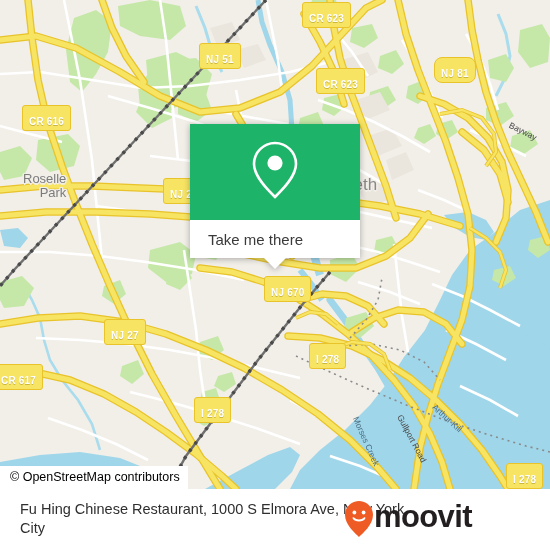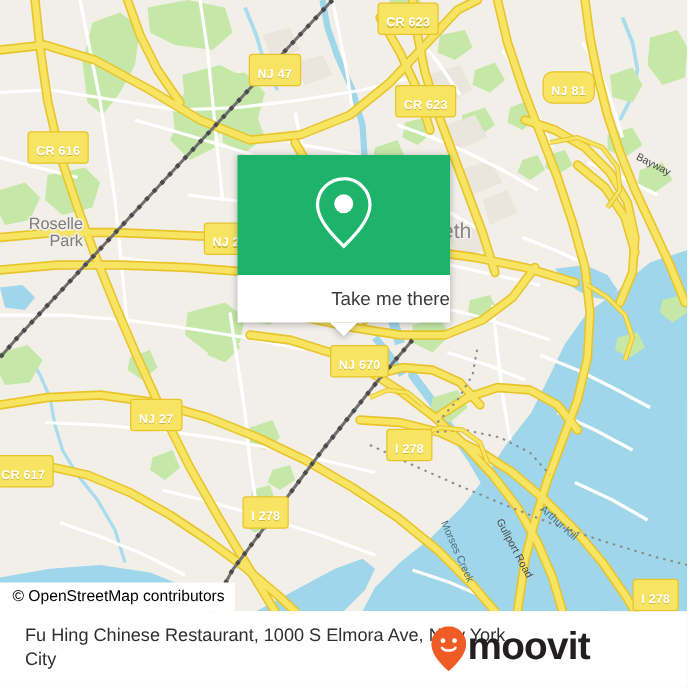--- a/index.html
+++ b/index.html
@@ -96,21 +96,22 @@
     background: #1db368;
     display: flex;
     align-items: center;
     justify-content: center;
   }
   #popup-body {
     height: 38px;
     background: #ffffff;
     display: flex;
     align-items: center;
-    justify-content: flex-end;
+    justify-content: flex-start;
+    padding-left: 18px;
   }
   #popup-label {
     color: #3a3a3a;
     font-size: 15px;
   }
   #popup-tail {
     position: absolute;
     left: 50%;
     top: 134px;
     margin-left: -11px;
@@ -352,21 +353,21 @@
           <path d="M296 318 L310 312 L326 314 L338 324"></path>
         </g>
       </g>
     </svg>
 
     <div class="place" style="left:23px; top:172px;">Roselle
 Park</div>
     <div class="place big" style="left:344px; top:178px;">beth</div>
 
     <div class="shield" style="left:302px; top:2px;">CR 623</div>
-    <div class="shield" style="left:199px; top:43px;">NJ 47</div>
+    <div class="shield" style="left:199px; top:43px;">NJ 51</div>
     <div class="shield" style="left:316px; top:68px;">CR 623</div>
     <div class="shield" style="left:434px; top:57px;border-radius:8px;">NJ 81</div>
     <div class="shield" style="left:22px;  top:105px;">CR 616</div>
     <div class="shield" style="left:163px; top:178px;">NJ 2</div>
     <div class="shield" style="left:264px; top:276px;">NJ 670</div>
     <div class="shield" style="left:104px; top:319px;">NJ 27</div>
     <div class="shield" style="left:309px; top:343px;">I 278</div>
     <div class="shield" style="left:-6px;  top:364px;">CR 617</div>
     <div class="shield" style="left:194px; top:397px;">I 278</div>
     <div class="shield" style="left:506px; top:463px;">I 278</div>

